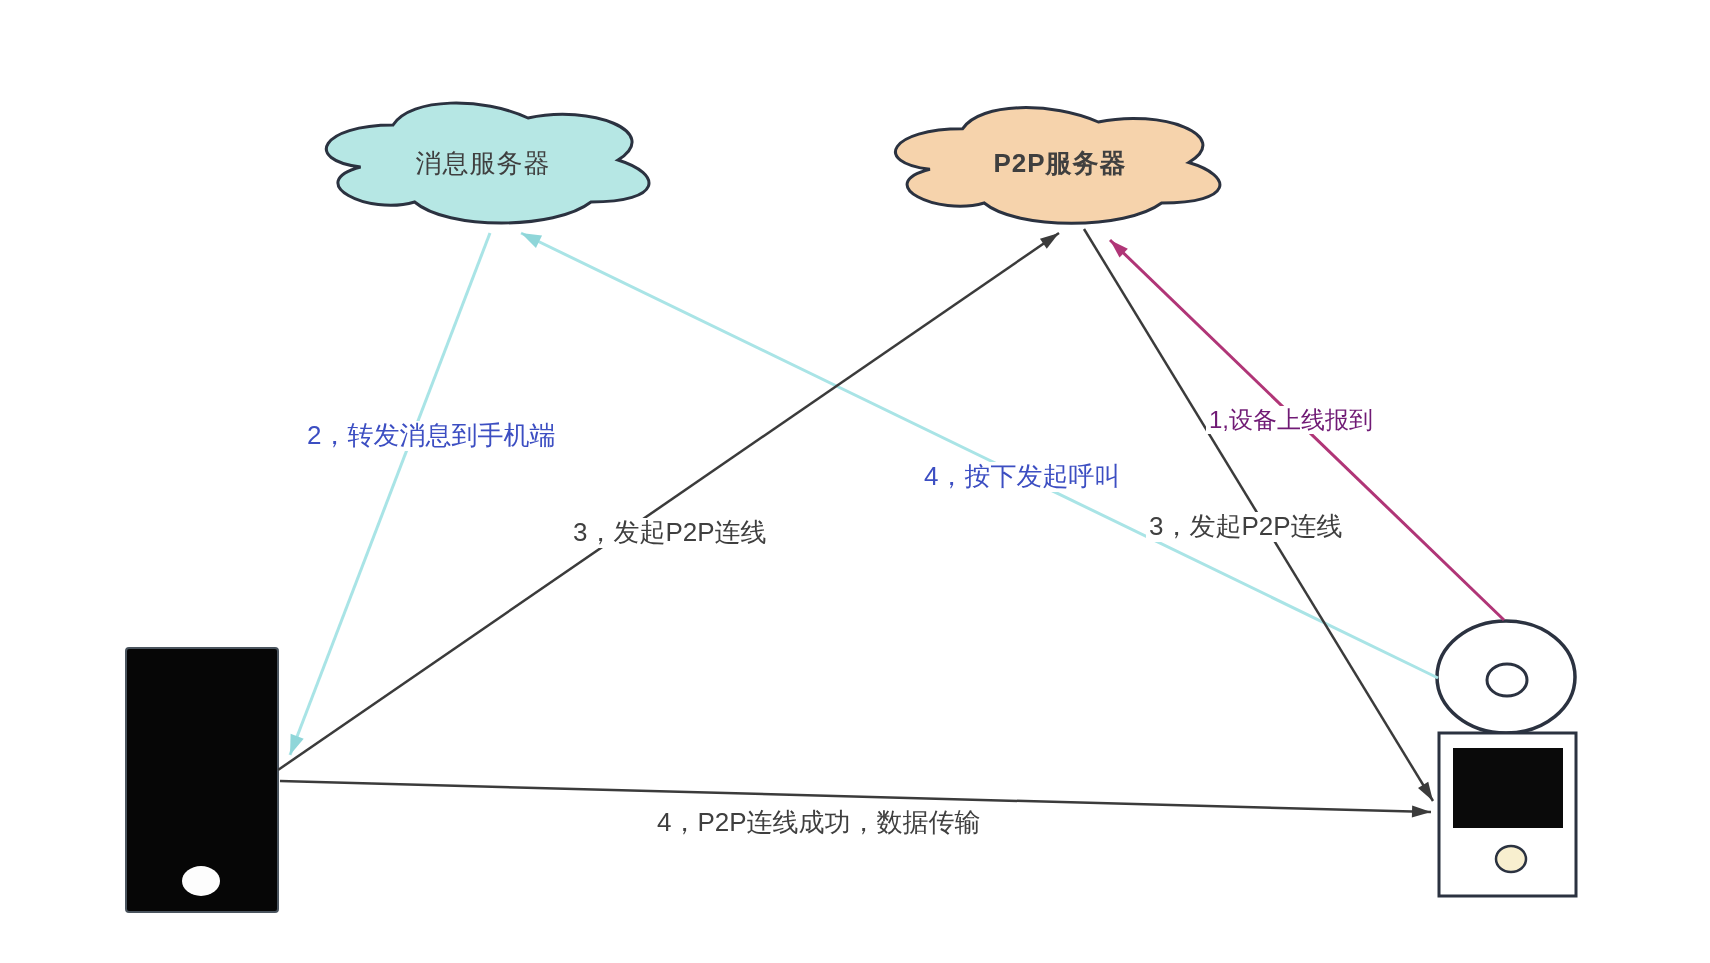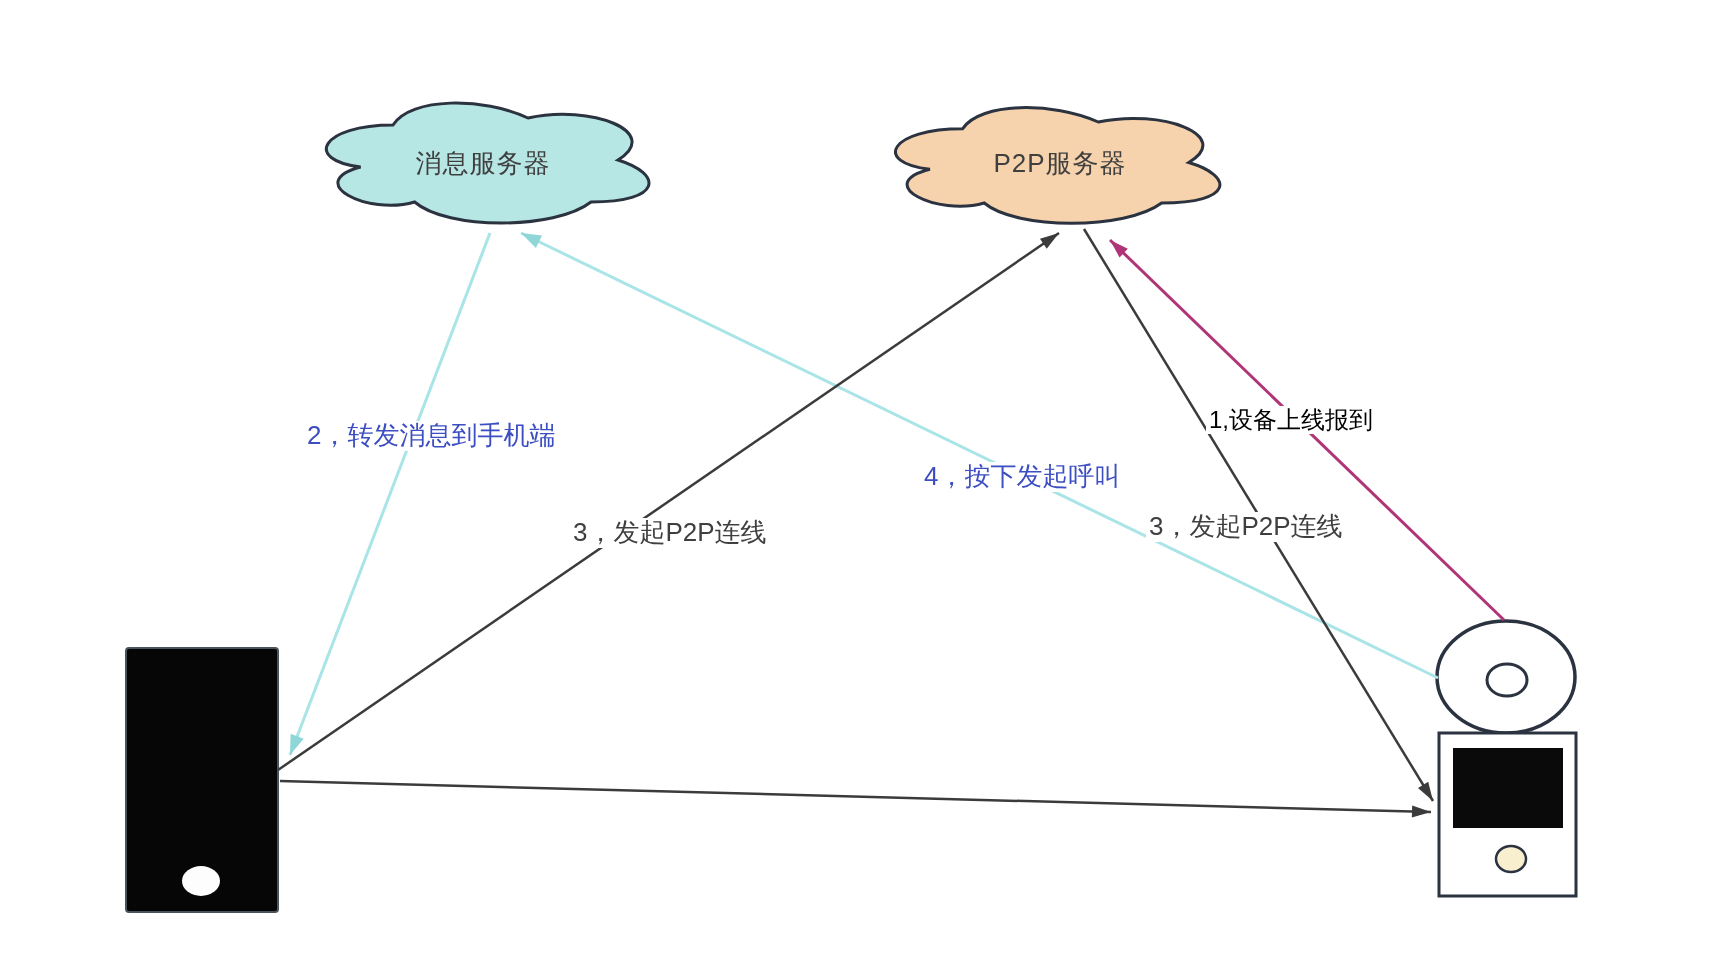--- a/index.html
+++ b/index.html
@@ -5,21 +5,21 @@
   html,body{margin:0;padding:0;background:#fff;}
   body{font-family:"Liberation Sans","DejaVu Sans",sans-serif;}
   #canvas{position:relative;width:1710px;height:963px;background:#ffffff;overflow:hidden;}
   #diagram-svg{position:absolute;left:0;top:0;z-index:1;}
   .node-label{position:absolute;z-index:2;transform:translate(-50%,-50%);
     font-size:26px;color:#3f3f3f;white-space:nowrap;letter-spacing:1px;}
   .edge-label{position:absolute;z-index:3;white-space:nowrap;line-height:1.15;
     background:#ffffff;padding:0 3px;font-size:26px;}
   .edge-label.blue{color:#3c4ec2;margin-left:8px;}
   .edge-label.dark{color:#3f3f3f;margin-top:28px;}
-  .edge-label.magenta{color:#000000;font-size:24px;}
+  .edge-label.magenta{color:#701a75;font-size:24px;}
 </style>
 </head>
 <body>
 
 <div id="canvas">
 
   <svg id="diagram-svg" width="1710" height="963" viewBox="0 0 1710 963">
     <defs>
       <marker id="ah-black" markerUnits="userSpaceOnUse" markerWidth="24" markerHeight="18" refX="21" refY="8" orient="auto">
         <polygon points="2,2 21,8 2,14" fill="#3b3b3b"></polygon>
@@ -63,21 +63,22 @@
 
     <line x1="490" y1="233" x2="290" y2="755" marker-end="url(#ah-cyan)" stroke-width="3" stroke="#a9e4e6"></line>
     <line x1="1438" y1="678" x2="521" y2="233" marker-end="url(#ah-cyan)" stroke-width="3" stroke="#a9e4e6"></line>
     <line x1="278" y1="770" x2="1059" y2="233" marker-end="url(#ah-black)" stroke-width="2.5" stroke="#3b3b3b"></line>
     <line x1="1084" y1="229" x2="1433" y2="801" marker-end="url(#ah-black)" stroke-width="2.5" stroke="#3b3b3b"></line>
     <line x1="280" y1="781" x2="1431" y2="812" marker-end="url(#ah-black)" stroke-width="2.5" stroke="#3b3b3b"></line>
     <line x1="1504" y1="620" x2="1110" y2="240" marker-end="url(#ah-magenta)" stroke-width="3" stroke="#b03577"></line>
   </svg>
 
   <div class="node-label" style="left:483px;top:163px;">消息服务器</div>
-  <div class="node-label" style="left:1060px;top:163px;">P2P服务器</div>
+  <div class="node-label" style="left:1060px;top:163px;font-weight:bold;">P2P服务器</div>
 
   <div class="edge-label magenta" style="left:1206px;top:406px;">1,设备上线报到</div>
   <div class="edge-label blue" style="left:913px;top:462px;">4，按下发起呼叫</div>
   <div class="edge-label blue" style="left:296px;top:421px;">2，转发消息到手机端</div>
   <div class="edge-label dark" style="left:570px;top:490px;">3，发起P2P连线</div>
   <div class="edge-label dark" style="left:1146px;top:484px;">3，发起P2P连线</div>
+  <div class="edge-label dark" style="left:654px;top:780px;">4，P2P连线成功，数据传输</div>
 
 </div>
 
 </body></html>

